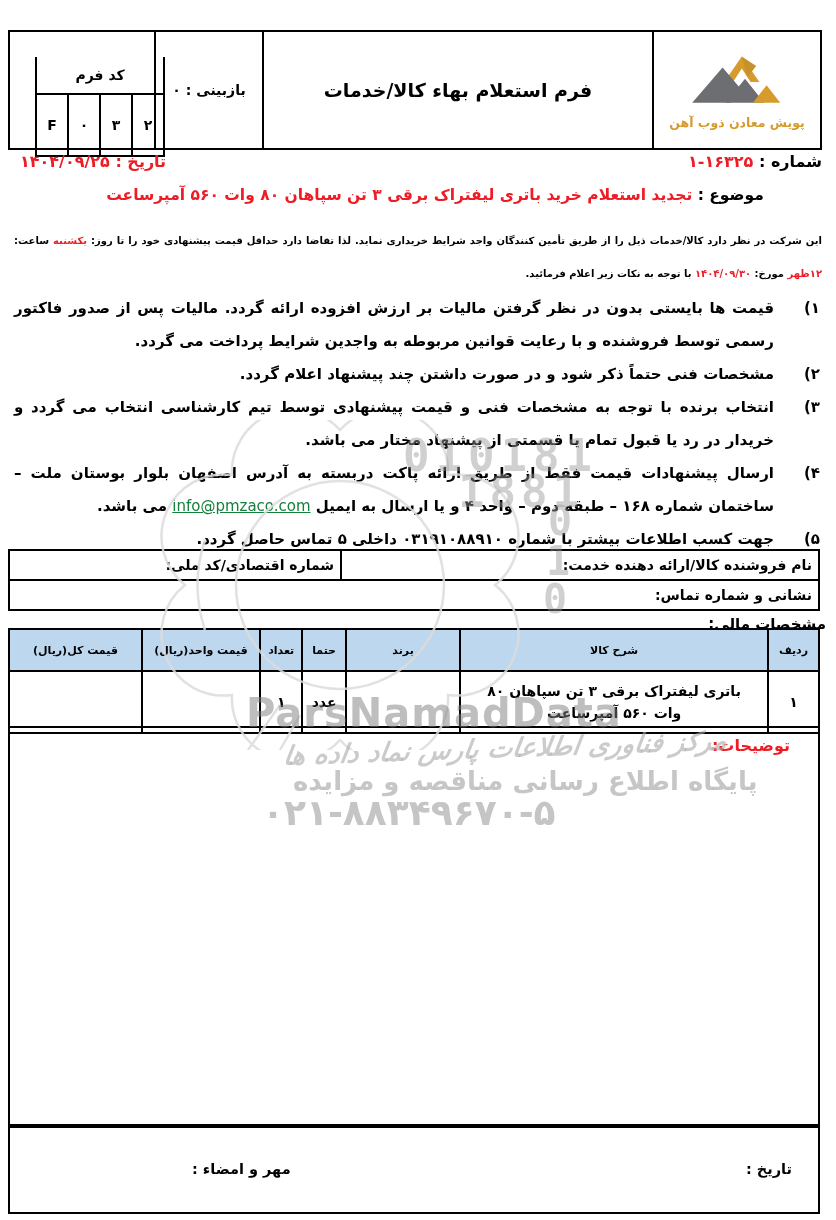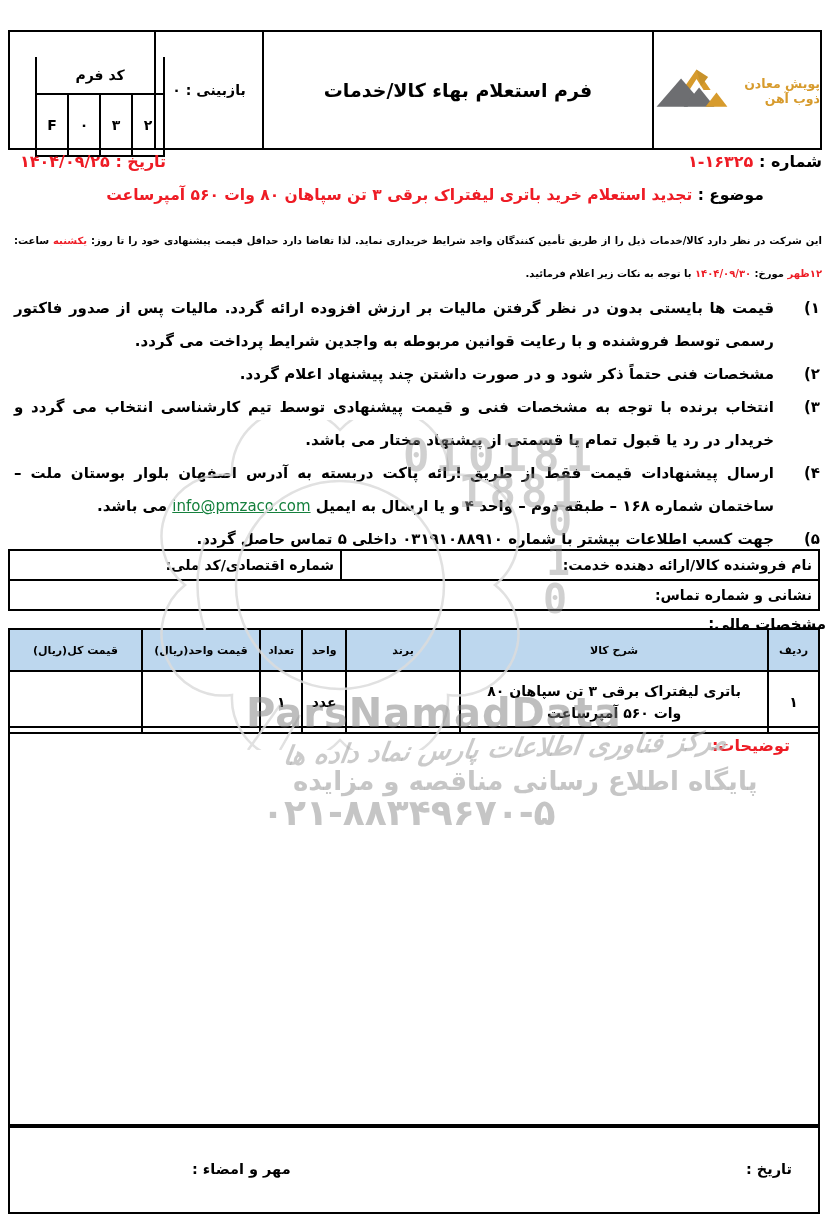--- a/index.html
+++ b/index.html
@@ -11,21 +11,21 @@
   
   .header-box{top:30px;left:8px;width:810px;height:116px;border:2px solid #000;display:flex;direction:ltr;z-index:1;}
   .hb-left{width:254px;position:relative;}
   .code-table{position:absolute;left:25px;top:16px;border-collapse:collapse;direction:ltr;margin-top:9px;}
   .code-table td{border:2px solid #000;text-align:center;font-size:14px;}
   .code-table .ct-head{height:34px;border-top:none;font-size:14px;}
   .code-table .ct-cell{height:58px;width:28px;}
   .bazbini{position:absolute;left:144px;right:0;top:0;bottom:0;border-left:2px solid #000;border-right:2px solid #000;
     display:flex;align-items:center;justify-content:center;font-size:14px;direction:rtl;}
   .hb-title{flex:1;display:flex;align-items:center;justify-content:center;font-size:19px;direction:rtl;}
-  .hb-logo{width:166px;border-left:2px solid #000;display:flex;flex-direction:row;align-items:center;justify-content:center;padding:18px 0;}
+  .hb-logo{width:166px;border-left:2px solid #000;display:flex;flex-direction:column;align-items:center;justify-content:center;padding:18px 0;}
   .logo-text{color:#d79b2d;font-size:12.5px;margin-top:1px;direction:rtl;}
   
   .meta-row{top:152px;right:14px;left:20px;display:flex;justify-content:space-between;font-size:16px;z-index:1;}
   .red{color:#ee1c25;}
   .ltr{direction:ltr;unicode-bidi:embed;display:inline-block;}
   .subject{top:186px;right:0;left:0;text-align:center;font-size:15.5px;z-index:1;margin-left:34px;}
   .subject .lbl{color:#000;}
   
   .intro{top:224px;right:14px;left:14px;text-align:justify;font-size:10px;line-height:33px;z-index:1;}
   .list{top:292px;right:16px;left:14px;z-index:1;font-size:15px;line-height:33px;}
@@ -169,21 +169,21 @@
         <col style="width:5.4%">
       <col style="width:5.2%">
         <col style="width:14.6%">
         <col style="width:16.4%">
     </colgroup>
     <tbody>
         <tr>
       <th>ردیف</th>
       <th>شرح کالا</th>
       <th>برند</th>
-      <th>واحد</th>
+      <th>حتما</th>
       <th>تعداد</th>
       <th>قیمت واحد(ریال)</th>
       <th>قیمت کل(ریال)</th>
     </tr>
     <tr>
       <td>۱</td>
       <td>
             <div class="fin-desc">باتری لیفتراک برقی ۳ تن سپاهان  ۸۰ وات ۵۶۰ آمپرساعت</div>
           </td>
       <td></td>

